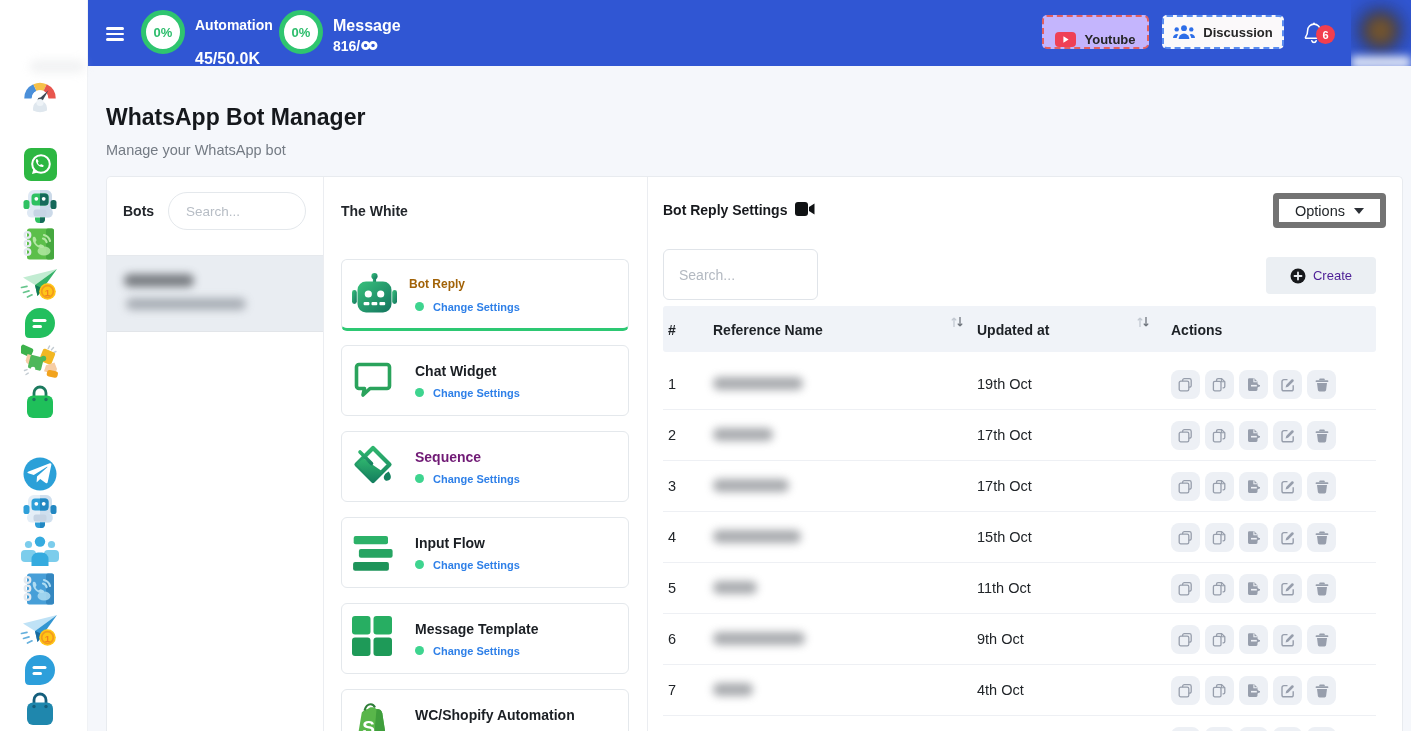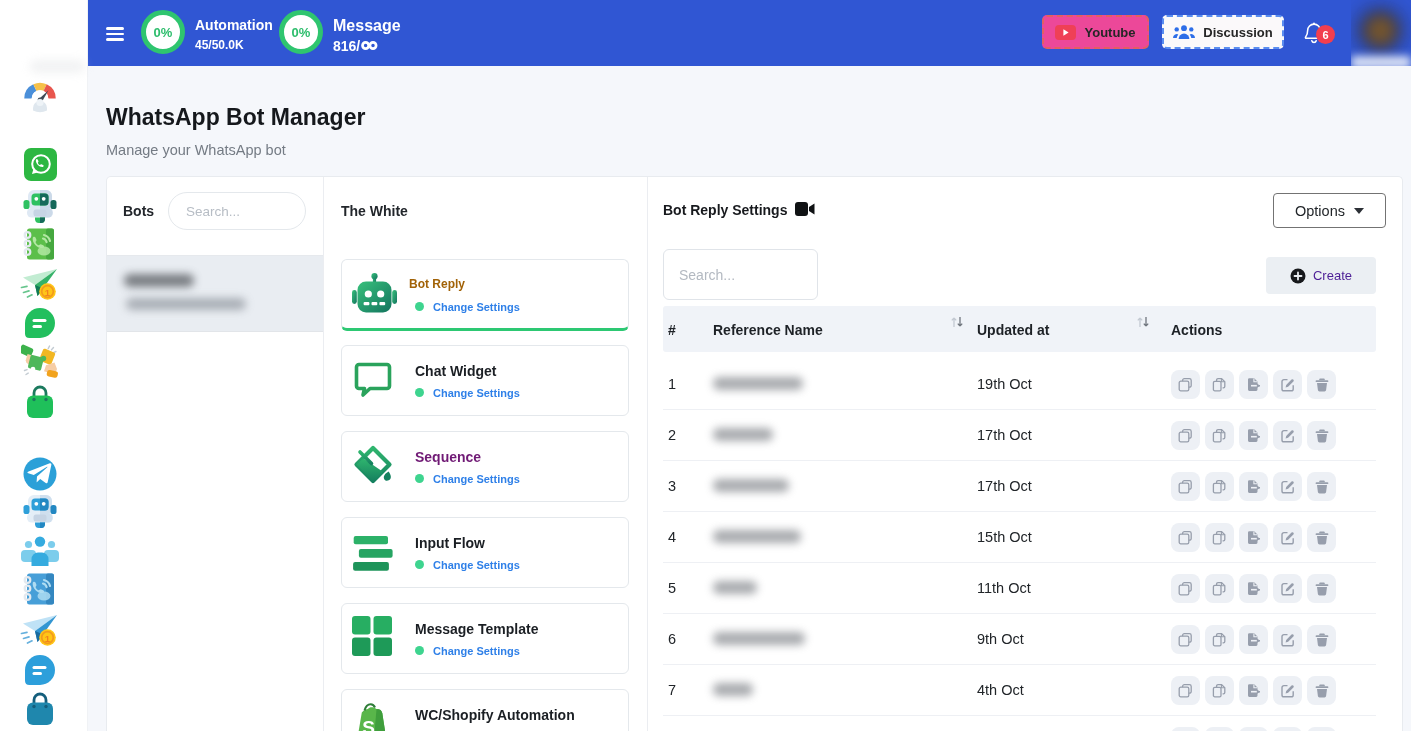--- a/index.html
+++ b/index.html
@@ -9,28 +9,28 @@
 .flexc{display:flex;align-items:center;justify-content:center}
 </style></head>
 <body>
 <div class="ab" style="left:88px;top:0;width:1323px;height:66px;background:#3056d3"></div>
 <div class="ab" style="left:106px;top:27.2px;width:17.5px;height:2.7px;background:#fff;border-radius:2px"></div>
 <div class="ab" style="left:106px;top:32.8px;width:17.5px;height:2.7px;background:#fff;border-radius:2px"></div>
 <div class="ab" style="left:106px;top:38.4px;width:17.5px;height:2.7px;background:#fff;border-radius:2px"></div>
 <div class="ab flexc" style="left:141.0px;top:10.0px;width:44px;height:44px;border-radius:50%;background:#fff;border:5px solid #2fc56f;color:#2dbd6c;font-size:13px;font-weight:bold">0%</div>
 <div class="ab flexc" style="left:279.0px;top:10.0px;width:44px;height:44px;border-radius:50%;background:#fff;border:5px solid #2fc56f;color:#2dbd6c;font-size:13px;font-weight:bold">0%</div>
 <div class="ab bold" style="left:195px;top:17px;color:#fff;font-size:14px">Automation</div>
-<div class="ab bold" style="left:195px;top:38px;color:#fff;font-size:12px">45/50.0K</div>
+<div class="ab bold" style="left:195px;top:50px;color:#fff;font-size:16px">45/50.0K</div>
 <div class="ab bold" style="left:333px;top:17px;color:#fff;font-size:16px">Message</div>
 <div class="ab bold" style="left:333px;top:38px;color:#fff;font-size:14px">816/</div>
 <svg class="ab" style="left:361px;top:40px" width="17" height="11" viewBox="0 0 17 11">
 <circle cx="4.6" cy="5.5" r="3.1" fill="none" stroke="#fff" stroke-width="2.7"></circle>
 <circle cx="12.0" cy="5.5" r="3.1" fill="none" stroke="#fff" stroke-width="2.7"></circle>
   </svg>
-<div class="ab" style="left:1042px;top:15px;width:107px;height:34px;background:#ec4899;border:2px dashed #e26060;border-radius:5px;display:flex;align-items:center;justify-content:center;gap:8px">
+<div class="ab" style="left:1042px;top:15px;width:107px;height:34px;background:#c4b5fd;border:2px dashed #e26060;border-radius:5px;display:flex;align-items:flex-end;justify-content:center;gap:8px">
 <svg width="21" height="15" viewBox="0 0 21 15">
       <rect x="0" y="0" width="21" height="15" rx="4" fill="#ef4056"></rect>
       <path d="M8.4 4.2 L13.6 7.5 L8.4 10.8 Z" fill="#fff"></path>
     </svg>
 <span style="font-size:13px;font-weight:bold;color:#262626">Youtube</span>
   </div>
 <div class="ab" style="left:1162px;top:15px;width:122px;height:34px;background:#fbf9fa;border:2px dashed #5a8df0;border-radius:5px;display:flex;align-items:center;justify-content:center;gap:8px">
 <svg width="22" height="16" viewBox="0 0 22 16">
       <g fill="#2d6ee8">
         <circle cx="11" cy="4.2" r="2.9"></circle>
@@ -293,21 +293,21 @@
 <path d="M12.5 8.5 c1-3.6 3.6-6.2 6.2-6.2 2 0 3.5 1.3 4.3 3.2" fill="none" stroke="#2e7d38" stroke-width="2.1"></path>
 <text x="16.5" y="31.5" text-anchor="middle" font-family="Liberation Sans,sans-serif" font-size="19" font-weight="bold" fill="#fff">S</text>
 </svg></div>
 <div class="ab bold" style="left:415px;top:707px;font-size:14px;color:#1b1f24">WC/Shopify Automation</div>
 
 <div class="ab bold" style="left:663px;top:202px;font-size:14px;color:#17191d">Bot Reply Settings</div>
 <svg class="ab" style="left:795px;top:202px" width="20" height="14" viewBox="0 0 20 14">
 <rect x="0" y="0" width="13" height="14" rx="3" fill="#101214"></rect>
 <path d="M14 5 L19.5 1.5 V12.5 L14 9 Z" fill="#101214"></path>
   </svg>
-<div class="ab" style="left:1273px;top:193px;width:113px;height:35px;background:#fff;border:1px solid #737373;border-radius:4px;display:flex;align-items:center;justify-content:center;gap:9px">
+<div class="ab" style="left:1273px;top:193px;width:113px;height:35px;background:#fff;border:6px solid #737373;border-radius:4px;display:flex;align-items:center;justify-content:center;gap:9px">
 <span style="font-size:14.5px;color:#212529">Options</span>
 <span style="width:0;height:0;border-left:5px solid transparent;border-right:5px solid transparent;border-top:6px solid #2c3036"></span>
   </div>
 <div class="ab" style="left:663px;top:249px;width:155px;height:51px;background:#fff;border:1px solid #e0e4e9;border-radius:6px"></div>
 <div class="ab" style="left:679px;top:267px;font-size:14px;color:#b3b9c1">Search...</div>
 <div class="ab" style="left:1266px;top:257px;width:110px;height:37px;background:#ebeff3;border-radius:4px;display:flex;align-items:center;justify-content:center;gap:7px">
 <svg width="16" height="16" viewBox="0 0 16 16">
       <circle cx="8" cy="8" r="7.5" fill="#17191c"></circle>
       <path d="M8 4.5 v7 M4.5 8 h7" stroke="#e9edf1" stroke-width="1.8" stroke-linecap="round"></path>
     </svg>

